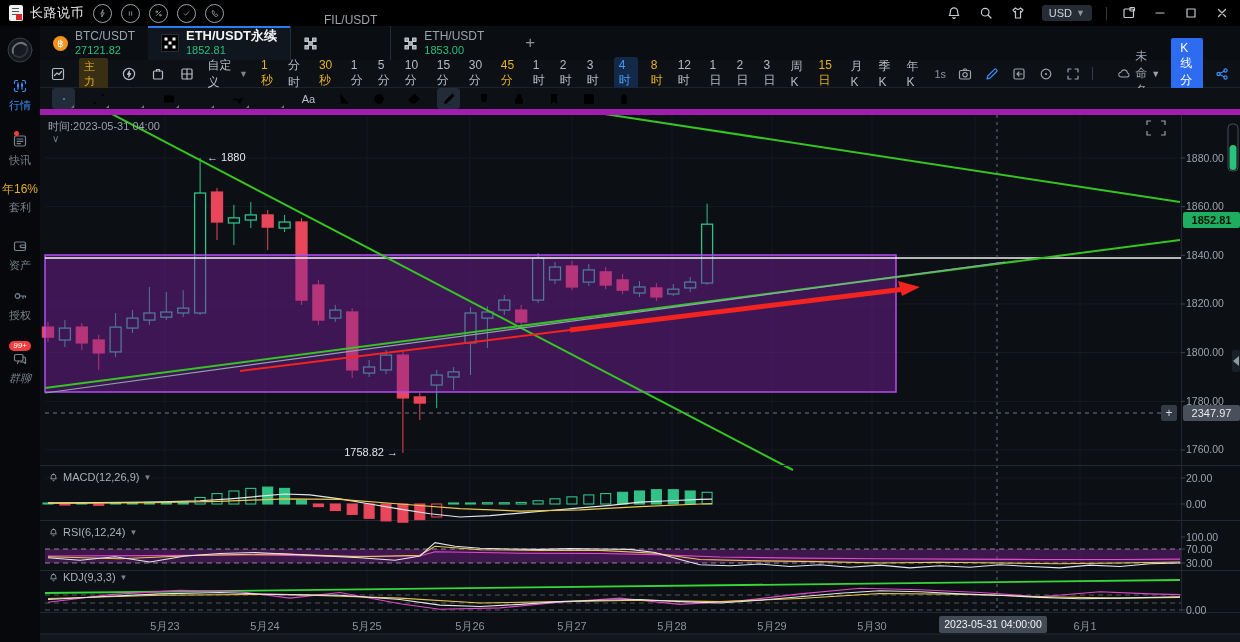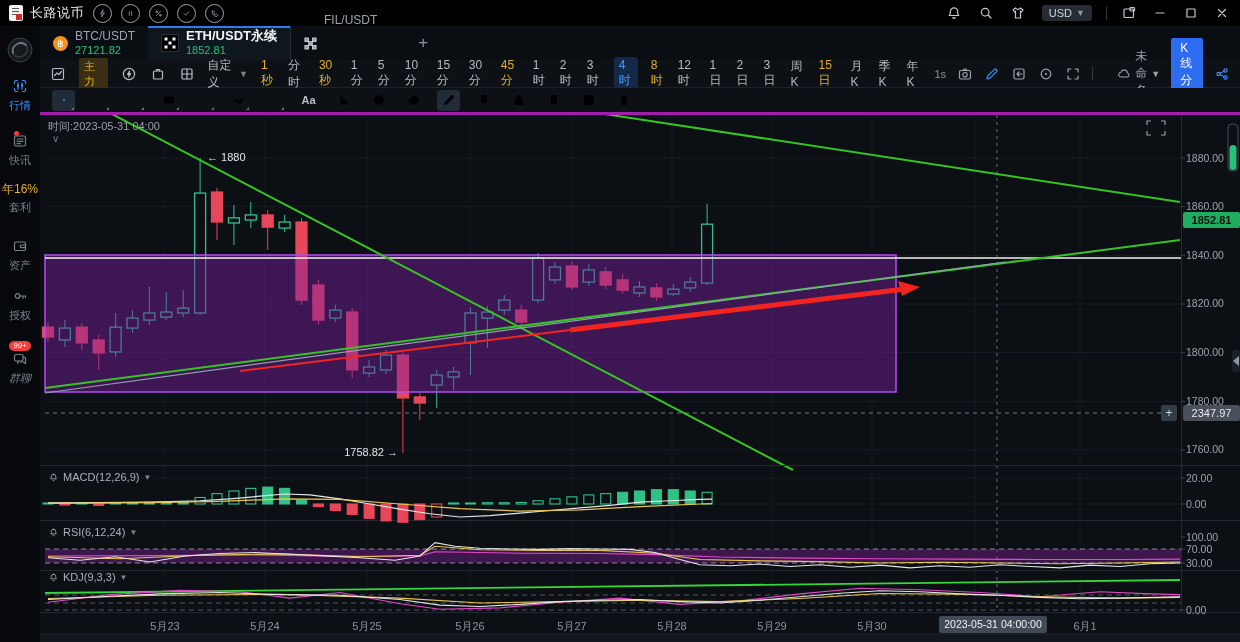--- a/index.html
+++ b/index.html
@@ -59,22 +59,22 @@
   .tf{color:#b4bcc4;} .tf.vip{color:#e5b023;} 
   .tf.active{color:#4a9bf5;background:#142947;border-radius:3px;padding:1px 5px;}
   #tbar-right{margin-left:auto;display:flex;align-items:center;gap:11px;color:#9aa3ad;}
   #interval-badge{font-size:11px;color:#8b939d;}
   .blue{color:#3e8ef7;}
   #cloud-dd{display:flex;align-items:center;gap:4px;color:#9aa3ad;}
   #cloud-dd .car{font-size:9px;}
   #kline-btn{background:#2d6bf0;color:#fff;border-radius:2px;font-size:12px;padding:3px 9px;}
 
   
-  #drawbar{position:absolute;left:40px;top:88px;width:1200px;height:27px;background:#0d1014;border-bottom:3px solid #a21caf;
-           display:flex;align-items:center;padding:0 12px;box-sizing:border-box;gap:12px;font-weight:bold;}
+  #drawbar{position:absolute;left:40px;top:88px;width:1200px;height:27px;background:#0d1014;border-bottom:6px solid #a21caf;
+           display:flex;align-items:center;padding:0 12px;box-sizing:border-box;gap:12px;}
   .dtool{width:23px;height:21px;border-radius:3px;display:flex;align-items:center;justify-content:center;color:#b7bec7;position:relative;font-size:11px;}
   .dtool.active{background:#222b38;color:#3e8ef7;}
   .dtool.yellow{color:#d7b94a;}
   .dtool .cc{position:absolute;right:1px;bottom:1px;width:0;height:0;border-left:3px solid transparent;border-bottom:3px solid #6b747e;}
 
   
   #chartwrap{position:absolute;left:40px;top:115px;width:1200px;height:527px;background:#0c0f13;}
   #overlays{position:absolute;left:0;top:0;width:1240px;height:642px;pointer-events:none;}
   #ohlc-info{position:absolute;left:48px;top:119px;font-size:11px;color:#98a1ab;}
   #ohlc-chevron{position:absolute;left:52px;top:133px;font-size:10px;color:#6f7a84;}
@@ -255,20 +255,37 @@
             <rect x="8.6" y="1" width="3.4" height="3.4"></rect>
             <rect x="4.8" y="4.8" width="3.4" height="3.4"></rect>
             <rect x="1" y="8.6" width="3.4" height="3.4"></rect>
             <rect x="8.6" y="8.6" width="3.4" height="3.4"></rect>
           </g>
         </svg>
       </span>
       <span class="tab-col">
         <span class="nm">FIL/USDT</span>
         <span class="pv down">4.546</span>
+      </span>
+    </div>
+    <div class="tab sep">
+      <span class="ico">
+        <svg width="13" height="13" viewBox="0 0 13 13">
+          <g fill="#8b939d">
+            <rect x="1" y="1" width="3.4" height="3.4"></rect>
+            <rect x="8.6" y="1" width="3.4" height="3.4"></rect>
+            <rect x="4.8" y="4.8" width="3.4" height="3.4"></rect>
+            <rect x="1" y="8.6" width="3.4" height="3.4"></rect>
+            <rect x="8.6" y="8.6" width="3.4" height="3.4"></rect>
+          </g>
+        </svg>
+      </span>
+      <span class="tab-col">
+        <span class="nm">ETH/USDT</span>
+        <span class="pv up">1853.00</span>
       </span>
     </div>
     <span id="tab-add">+</span>
 </div>
 
 <div id="toolbar">
   <span class="ico">
       <svg width="16" height="16" viewBox="0 0 16 16">
         <rect x="2.5" y="2.5" width="11" height="11" rx="1.5"></rect>
         <path d="M4.5 9.5 7 7l2 1.5 2.5-3"></path>

